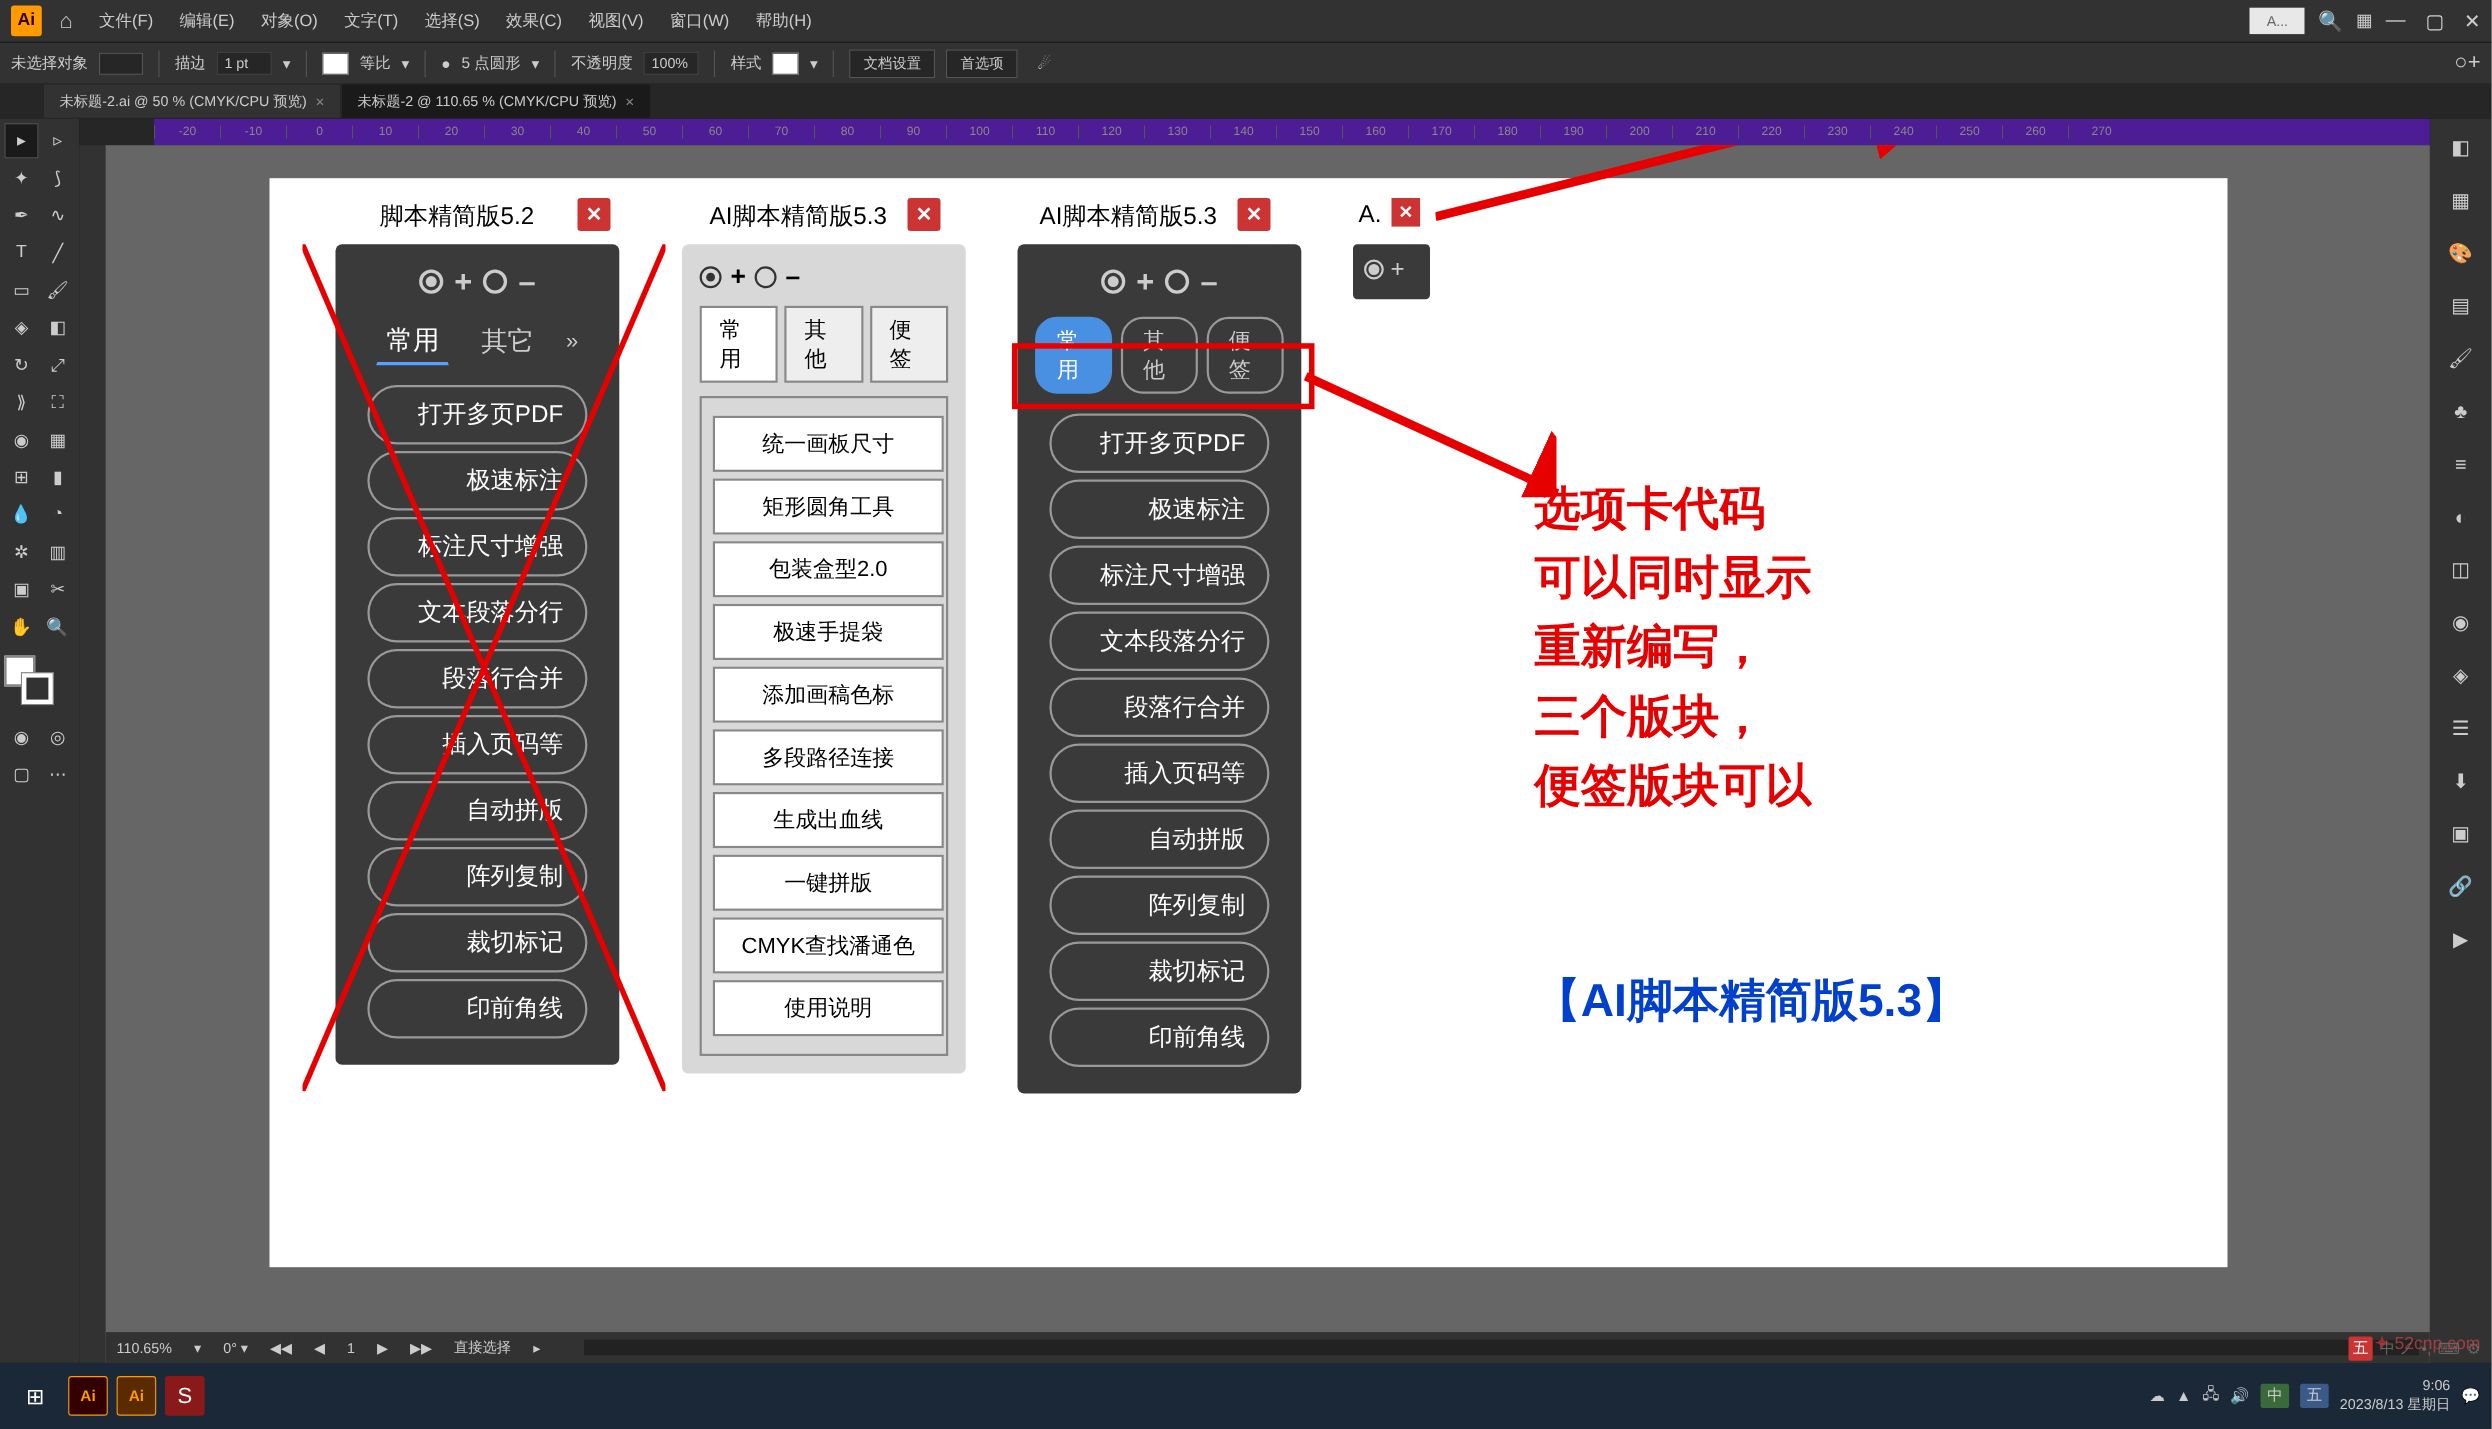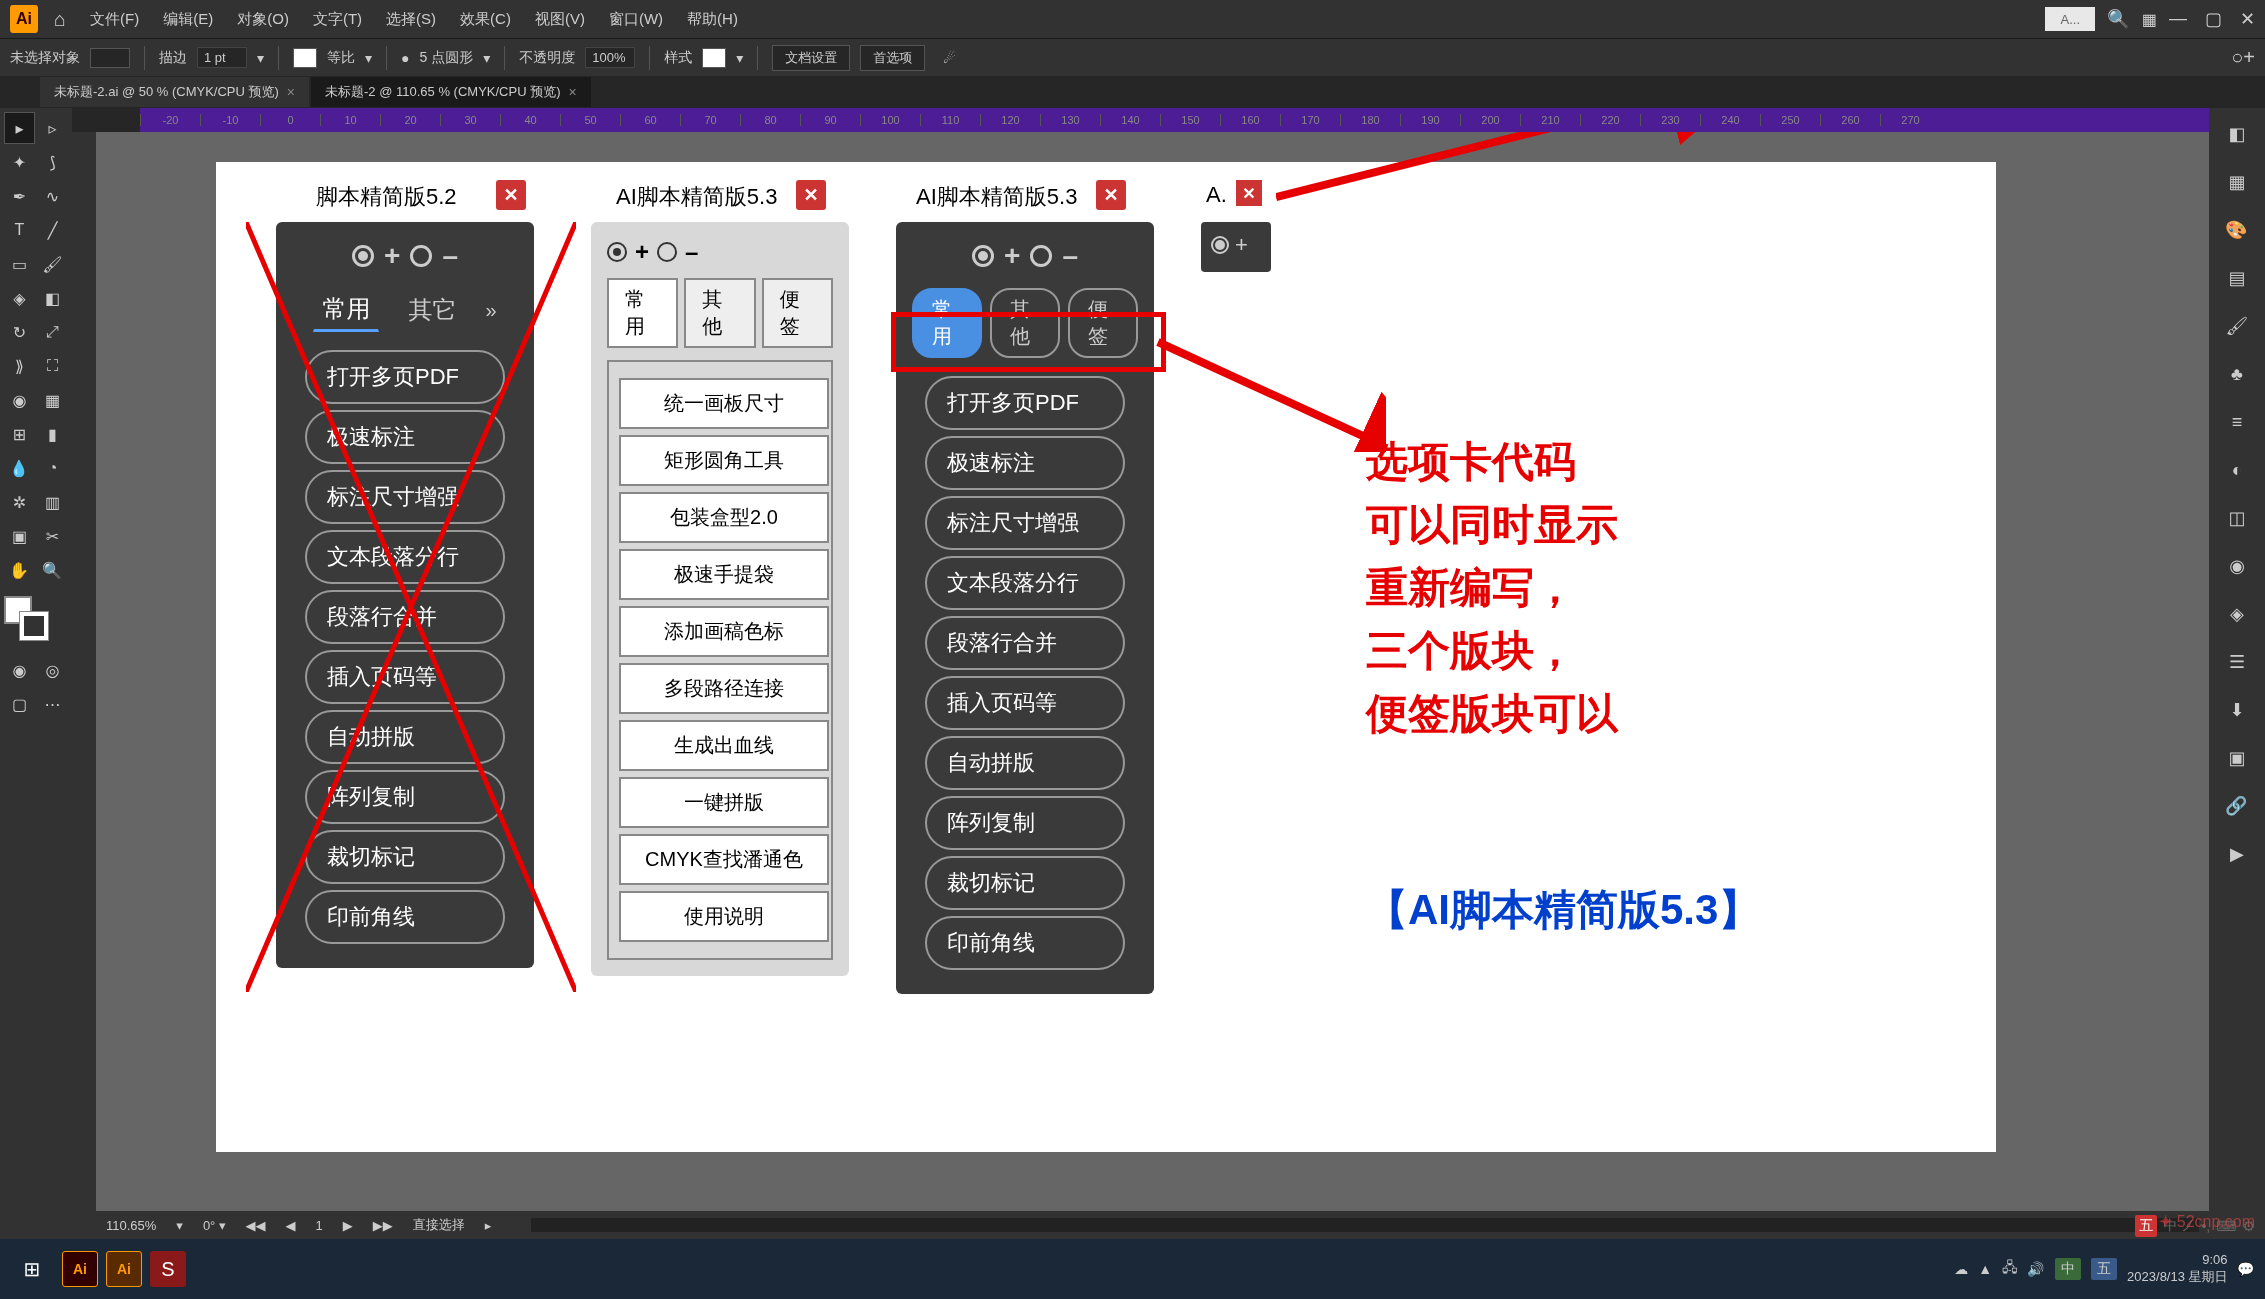--- a/index.html
+++ b/index.html
@@ -35,40 +35,40 @@
 .tool.active { background: #1a1a1a; border: 1px solid #555; }
 .color-swatches { margin-top: 8px; position: relative; width: 48px; height: 48px; }
 .sw-fill { position: absolute; width: 28px; height: 28px; background: #fff; border: 2px solid #888; }
 .sw-stroke { position: absolute; width: 28px; height: 28px; left: 16px; top: 16px; background: #323232; border: 4px solid #fff; box-shadow: 0 0 0 1px #888; }
 
 .canvas-wrap { flex: 1; background: #262626; position: relative; overflow: hidden; }
 .ruler-h { position: absolute; top: 0; left: 24px; right: 0; height: 24px; background: #4c1d95; display: flex; align-items: center; color: #888; font-size: 11px; overflow: hidden; margin-left: 44px; }
 .ruler-h span { flex: 0 0 60px; text-align: center; border-left: 1px solid #555; }
 .ruler-v { position: absolute; top: 24px; left: 0; width: 24px; bottom: 0; background: #323232; }
 .canvas-area { position: absolute; top: 24px; left: 24px; right: 0; bottom: 0; background: #666; overflow: hidden; }
-.artboard { position: absolute; background: #fff; }
+.artboard { position: absolute; background: #fff; margin-left: 29px; }
 
 .right-panels { width: 56px; background: #323232; display: flex; flex-direction: column; align-items: center; padding-top: 8px; gap: 12px; }
 .rp-icon { width: 36px; height: 36px; display: flex; align-items: center; justify-content: center; color: #ccc; font-size: 18px; border-radius: 4px; }
 
 
 .panel { position: absolute; border-radius: 6px; }
 .panel-title-outer { position: absolute; font-size: 22px; color: #000; }
 .panel-close { position: absolute; width: 30px; height: 30px; background: #cc3333; color: #fff; display: flex; align-items: center; justify-content: center; font-size: 18px; font-weight: bold; border-radius: 3px; }
 
 .panel-dark { background: #3a3a3a; padding: 18px 16px; }
 .radio-row { display: flex; align-items: center; gap: 10px; justify-content: center; margin-bottom: 16px; }
 .radio { width: 22px; height: 22px; border-radius: 50%; border: 3px solid #ccc; display: inline-flex; align-items: center; justify-content: center; }
 .radio.sel::after { content: ''; width: 10px; height: 10px; border-radius: 50%; background: #ccc; }
 .plus-minus { color: #ccc; font-size: 28px; font-weight: bold; }
 .tab-row { display: flex; gap: 20px; justify-content: center; margin-bottom: 18px; align-items: center; }
 .tab-d { color: #ccc; font-size: 24px; padding: 4px 8px; border: 1px solid transparent; }
 .tab-d.active { border-bottom: 3px solid #5aa0ff; color: #fff; }
 .chev { color: #ccc; font-size: 20px; }
-.dark-btn { border: 2px solid #999; border-radius: 30px; color: #fff; font-size: 22px; padding: 10px 20px; margin: 6px auto; display: block; width: 200px; text-align: left; background: transparent; }
+.dark-btn { border: 2px solid #999; border-radius: 30px; color: #fff; font-size: 22px; padding: 10px 20px; margin: 6px auto; display: block; width: 200px; text-align: right; background: transparent; }
 
 .panel-light { background: #d8d8d8; padding: 16px; }
 .radio-row-l { display: flex; align-items: center; gap: 8px; margin-bottom: 12px; }
 .radio-l { width: 20px; height: 20px; border-radius: 50%; border: 2px solid #333; display: inline-flex; align-items: center; justify-content: center; }
 .radio-l.sel::after { content: ''; width: 8px; height: 8px; border-radius: 50%; background: #333; }
 .light-tabs { display: flex; gap: 6px; margin-bottom: 12px; }
 .light-tab { border: 2px solid #888; background: #eee; padding: 6px 16px; font-size: 20px; }
 .light-tab.active { background: #fff; }
 .light-btn-wrap { border: 2px solid #888; padding: 10px; background: #d8d8d8; }
 .light-btn { border: 2px solid #888; background: #fff; font-size: 20px; padding: 10px; margin: 6px auto; display: block; width: 210px; text-align: center; }

